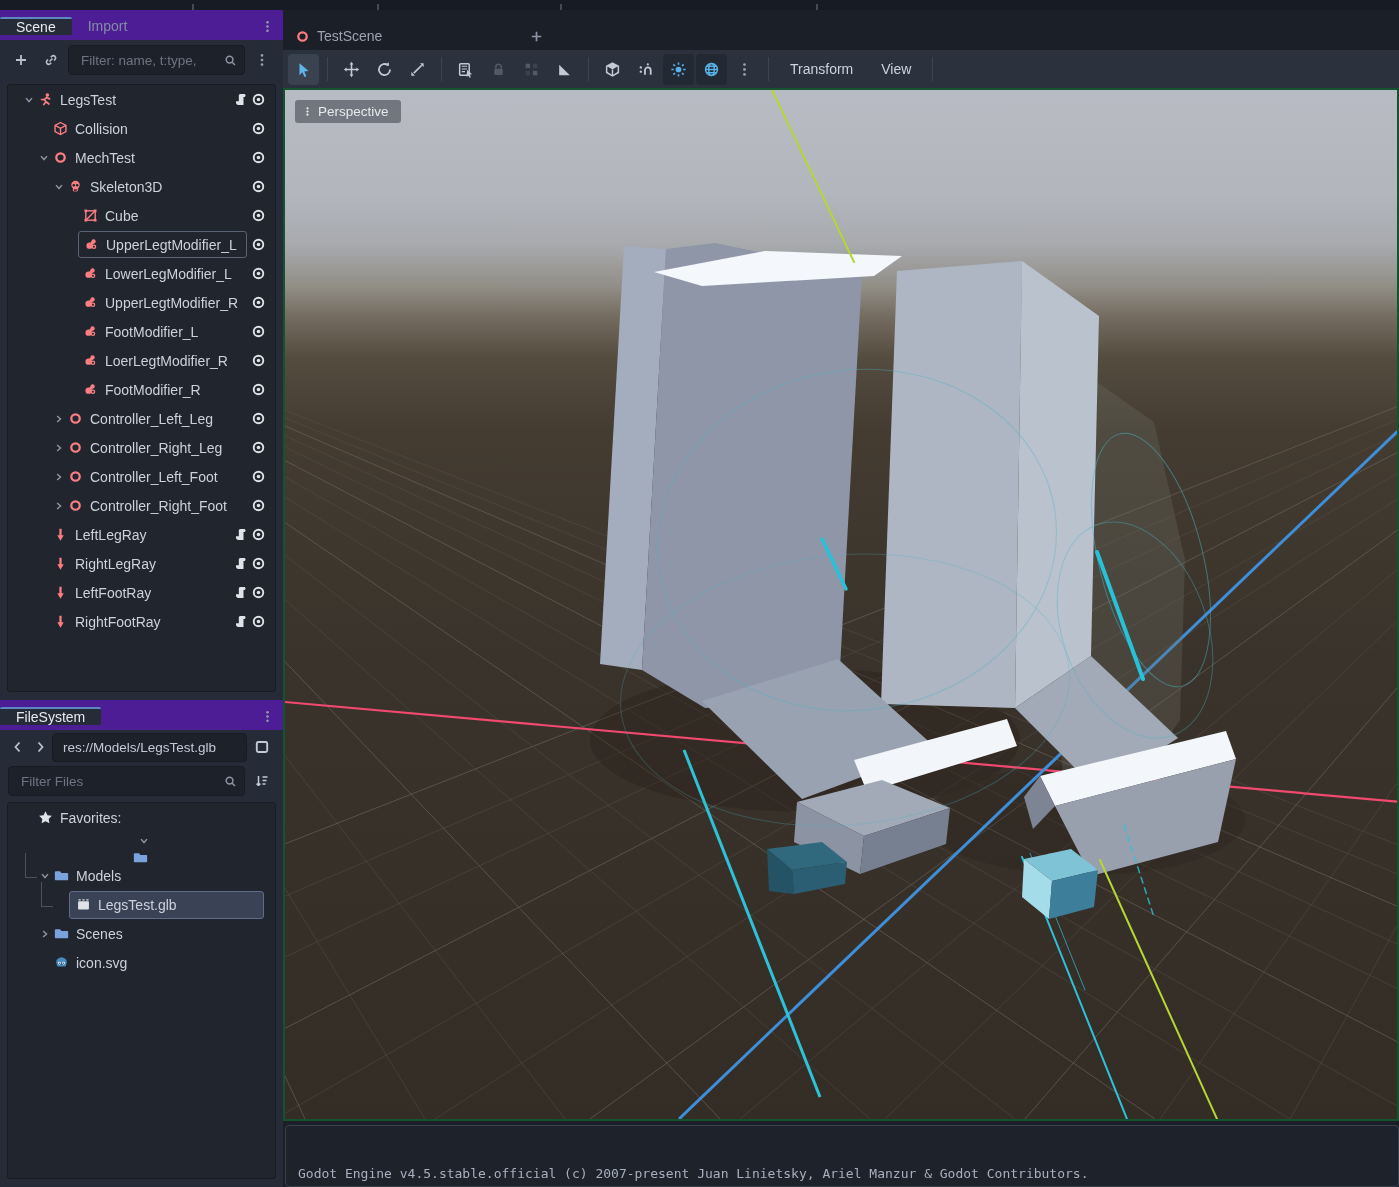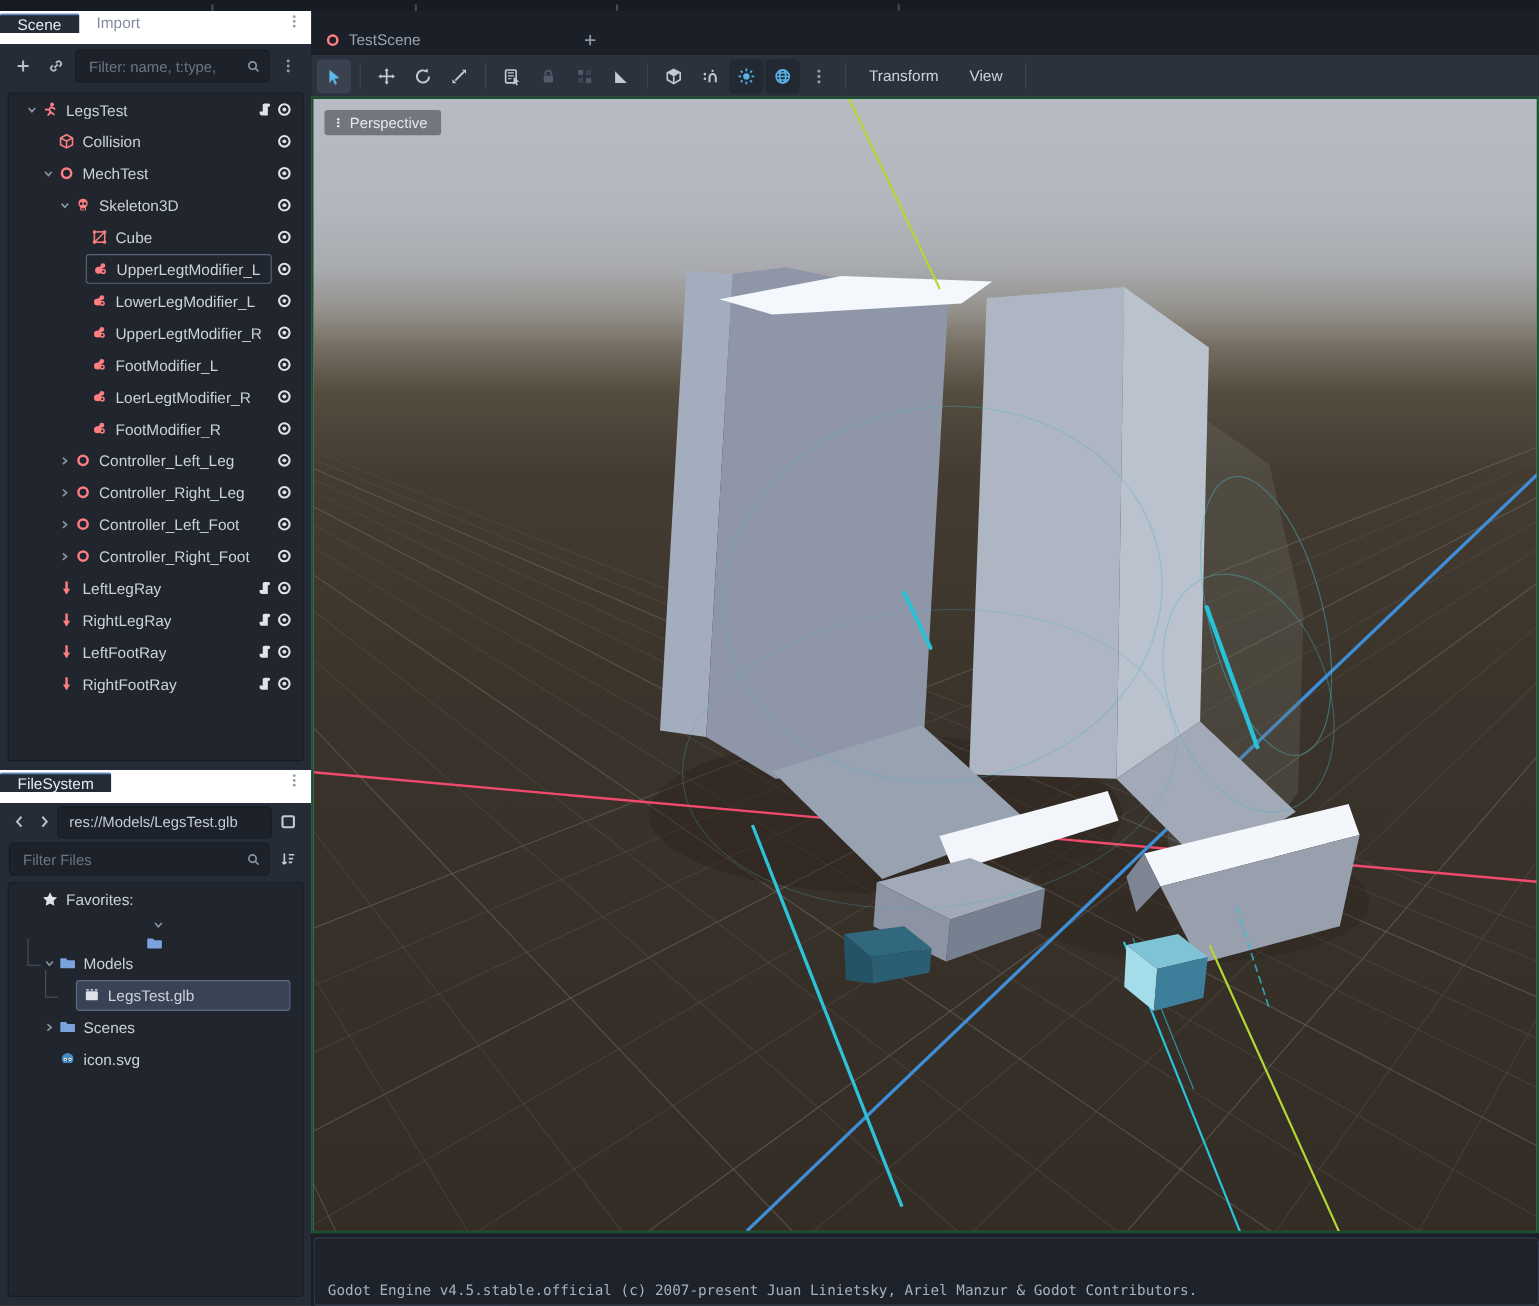--- a/index.html
+++ b/index.html
@@ -7,21 +7,21 @@
     width:1399px;height:1187px;position:relative;overflow:hidden;
     background:#1b1f28;font-family:"Liberation Sans",sans-serif;
     color:#ccd2da;font-size:14px;-webkit-font-smoothing:antialiased;
   }
   .menubar-strip{position:absolute;left:0;top:0;width:1399px;height:10px;background:#171b23;overflow:hidden;}
   .menubar-strip i{position:absolute;top:4px;width:2px;height:6px;background:#434a58;}
 
   
   .left-dock{position:absolute;left:0;top:10px;width:283px;bottom:0;background:#262c37;border-right:1px solid #14171e;display:flex;flex-direction:column;}
   .dock-panel{display:flex;flex-direction:column;}
-  .dock-tabs{height:28px;display:flex;align-items:flex-start;background:#ffffff;padding-top:2px;position:relative;}
+  .dock-tabs{height:28px;display:flex;align-items:center;background:#4c1d95;padding-top:2px;position:relative;}
   .dock-tab{display:flex;align-items:center;padding:0 16px;font-size:14px;color:#848da0;cursor:default;}
   .dock-tab.active{background:#262c37;color:#e7eaee;border-top:2px solid #5d87c2;border-radius:2px 2px 0 0;}
   .dock-dots{margin-left:auto;display:flex;align-items:center;padding:0 8px;}
   .hdr-toolbar{height:40px;display:flex;align-items:center;gap:4px;padding:0 8px;background:#262c37;}
   .icon-btn{width:26px;height:26px;display:flex;align-items:center;justify-content:center;border-radius:3px;flex:0 0 auto;}
   .icon-btn svg{width:16px;height:16px;}
   .flt{flex:1;display:flex;align-items:center;background:#1c212a;border:1px solid #171b23;border-radius:4px;height:28px;padding:0 6px 0 10px;min-width:0;}
   .flt input{flex:1;min-width:0;background:transparent;border:none;outline:none;color:#bef264;font-size:13.5px;font-family:"Liberation Sans",sans-serif;}
   .flt input::placeholder{color:#6d7584;}
   .tree-box{flex:1;margin:4px 7px 8px 7px;background:#20252e;border:1px solid #171b22;border-radius:3px;overflow:hidden;position:relative;}

